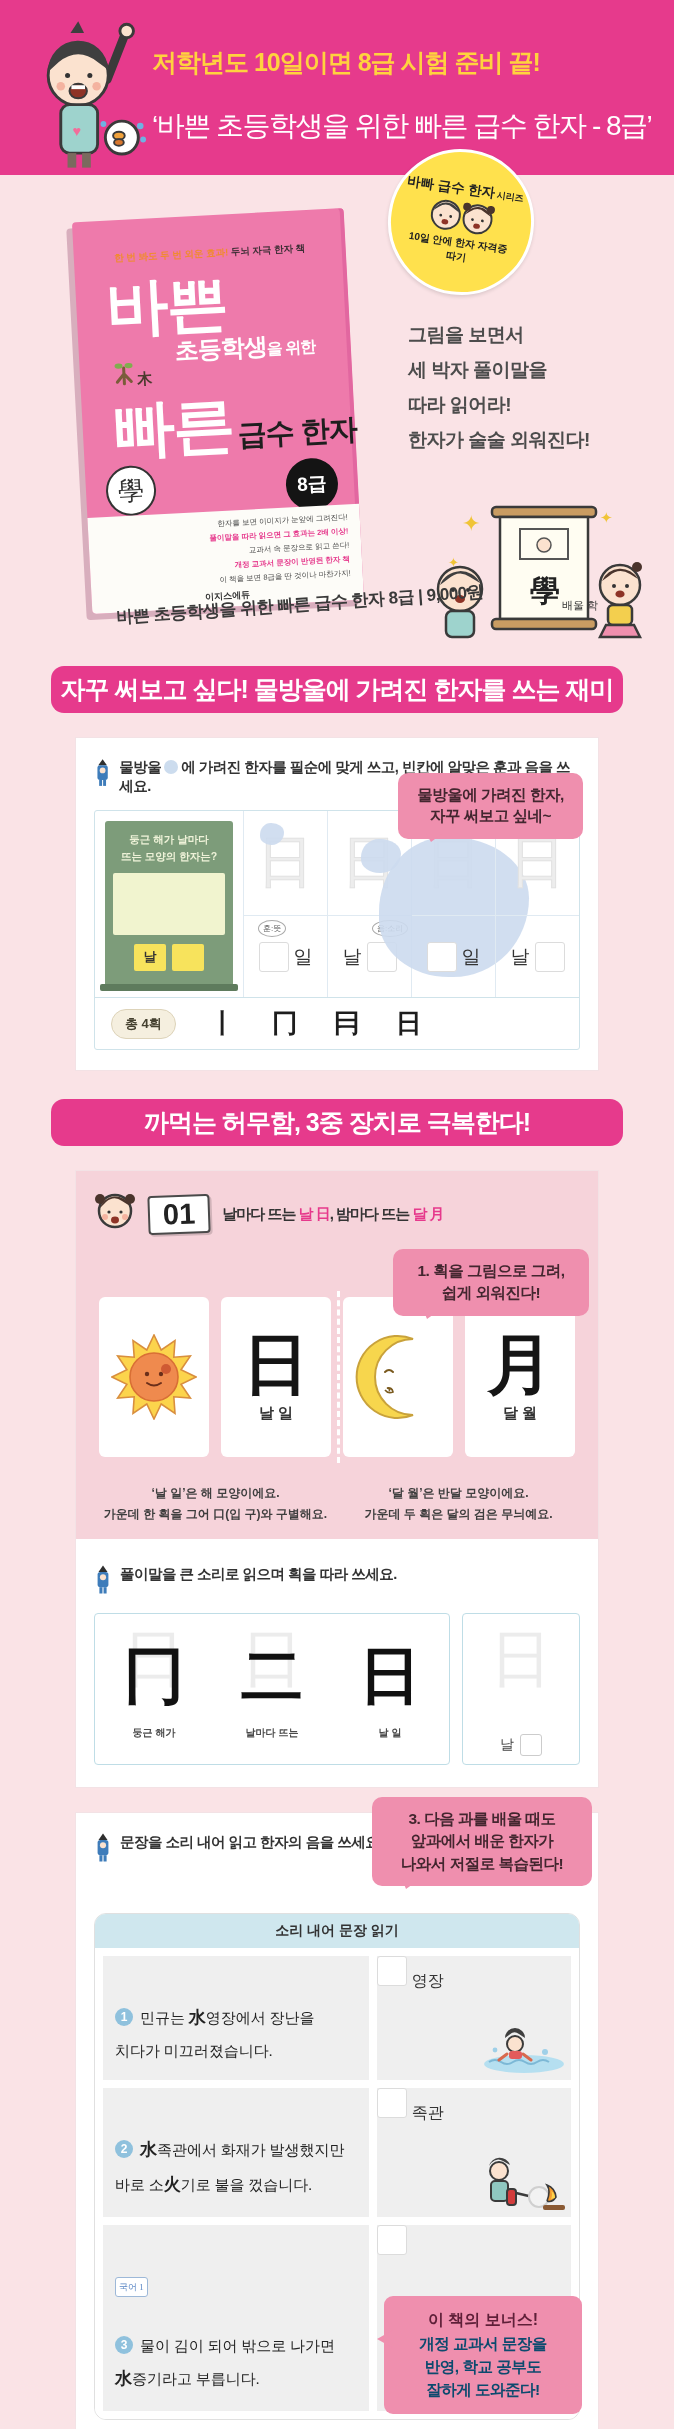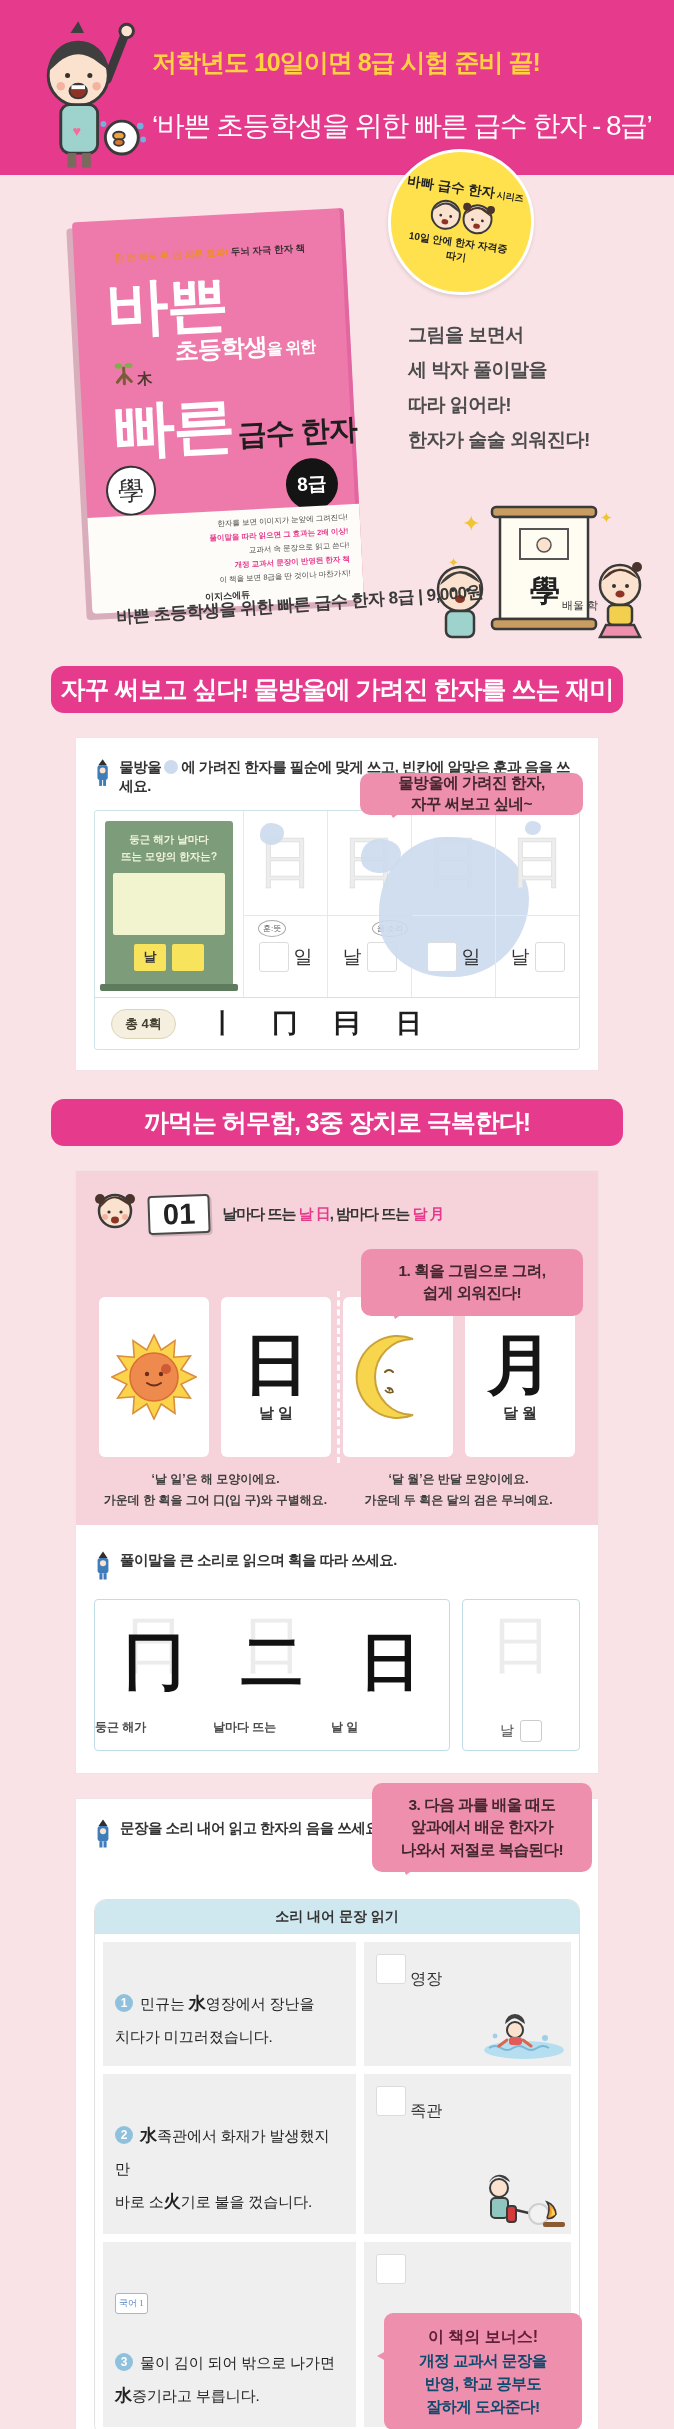--- a/index.html
+++ b/index.html
@@ -67,60 +67,60 @@
   .ws-col{flex:1;border-left:1px solid #e0eaf2;display:flex;flex-direction:column;position:relative;}
   .ws-top{height:104px;display:flex;align-items:center;justify-content:center;position:relative;}
   .ghost{font-family:"Liberation Serif","DejaVu Serif",serif;font-size:56px;color:#ededed;-webkit-text-stroke:1px #e2e2e2;}
   .drop{position:absolute;background:#ccdaee;opacity:.9;border-radius:46% 54% 52% 48%/55% 45% 58% 42%;}
   .ws-bot{border-top:1px solid #e0eaf2;flex:1;display:flex;align-items:center;justify-content:center;gap:5px;position:relative;font-size:19px;color:#333;}
   .abox{width:30px;height:30px;background:#fff;border:1px solid #dcdcdc;border-radius:3px;display:inline-block;}
   .tiptag{position:absolute;top:4px;left:14px;font-size:8px;color:#555;border:1px solid #aaa;border-radius:50%;padding:2px 4px;background:#fff;}
   .ws-stroke{border-top:1.5px solid #cfe3ea;height:52px;display:flex;align-items:center;padding:0 16px;gap:34px;}
   .st-badge{background:#f5efdf;border:1px solid #ddd3b9;border-radius:16px;padding:5px 13px;font-size:13px;font-weight:800;color:#44402f;white-space:nowrap;}
   .st-glyphs{display:flex;gap:36px;font-family:"Liberation Serif","DejaVu Serif",serif;font-size:26px;color:#1d1d1d;font-weight:700;}
-  .ws-bubble{position:absolute;right:-4px;top:-38px;width:223px;background:#ef8fae;border-radius:10px;padding:0 10px;text-align:center;font-size:15.5px;font-weight:800;color:#43262f;letter-spacing:-0.5px;z-index:3;}
+  .ws-bubble{position:absolute;right:-4px;top:-38px;width:185px;background:#ef8fae;border-radius:10px;padding:12px 10px;text-align:center;font-size:15.5px;font-weight:800;color:#43262f;letter-spacing:-0.5px;z-index:3;}
   .ws-bubble:after{content:"";position:absolute;left:28px;bottom:-12px;border:9px solid transparent;border-top-color:#ef8fae;border-left-width:5px;border-right-width:12px;}
 
   
   .card.c2{padding:0;}
   .c2-pink{background:#f6d3da;padding:18px 18px 14px;position:relative;}
   .lesson-row{display:flex;align-items:center;gap:12px;}
   .lesson-sign{background:#fff;border:2px solid #4a4a4a;border-radius:4px;padding:1px 13px;font-size:29px;font-weight:800;color:#222;transform:rotate(-2deg);box-shadow:2px 2px 0 rgba(0,0,0,.15);}
   .lesson-title{font-size:15px;font-weight:800;color:#333;letter-spacing:-1px;}
   .lesson-title .pk{color:#e6398c;}
   .callout{position:absolute;background:#ef8fae;border-radius:10px;padding:11px 12px;text-align:center;font-size:15.5px;font-weight:800;color:#43262f;letter-spacing:-0.5px;line-height:1.45;z-index:4;}
   .callout:after{content:"";position:absolute;left:30px;bottom:-13px;border:10px solid transparent;border-top-color:#ef8fae;border-right-width:14px;border-left-width:4px;}
-  .co1{right:15px;top:78px;width:222px;}
+  .co1{right:9px;top:78px;width:196px;}
   .tiles{margin-top:58px;display:flex;gap:12px;justify-content:center;position:relative;}
   .tiles:before{content:"";position:absolute;left:50%;top:-6px;bottom:-6px;border-left:3px dashed #fff;}
   .tile{width:110px;height:160px;background:#fff;border-radius:6px;display:flex;flex-direction:column;align-items:center;justify-content:center;gap:6px;position:relative;z-index:1;}
   .tile .hj{font-family:"Liberation Serif","DejaVu Serif",serif;font-size:66px;font-weight:700;color:#151515;line-height:1;}
   .tile .rd{font-size:15px;color:#333;font-weight:600;}
-  .caps{display:flex;margin-top:12px;}
+  .caps{display:flex;margin-top:26px;}
   .cap{width:50%;text-align:center;font-size:12px;color:#3e3e3e;line-height:1.75;font-weight:600;}
   .c2-white{padding:26px 18px 22px;position:relative;}
   .co2{right:10px;top:-58px;width:212px;}
   .sbox-row{margin-top:18px;display:flex;gap:12px;}
   .sbox{border:1.5px solid #bfdde6;border-radius:4px;height:152px;display:flex;flex:1;}
   .scell{flex:1;position:relative;display:flex;align-items:center;justify-content:center;}
   .scell .ghostc{position:absolute;top:14px;left:0;right:0;text-align:center;font-family:"Liberation Serif","DejaVu Serif",serif;font-size:62px;color:#ececec;line-height:1;}
   .scell .ink{position:relative;font-family:"Liberation Serif","DejaVu Serif",serif;font-size:62px;font-weight:700;color:#111;line-height:1;margin-top:-26px;}
-  .scell .lbl{position:absolute;bottom:14px;left:0;right:0;text-align:left;font-size:12px;color:#4a4a4a;font-weight:600;}
+  .scell .lbl{position:absolute;bottom:24px;left:0;right:0;text-align:center;font-size:10px;color:#4a4a4a;font-weight:600;}
   .sbox.small{flex:0 0 118px;}
   .pr-bot{position:absolute;bottom:8px;left:0;right:0;display:flex;align-items:center;justify-content:center;gap:6px;font-size:14px;color:#444;}
   .pbox{width:22px;height:22px;border:1px solid #ccc;border-radius:3px;background:#fff;}
 
   
   .co3{right:6px;top:-16px;width:220px;}
   .readbox{margin-top:50px;border:1px solid #e0e0e0;border-radius:12px;overflow:hidden;}
   .rb-head{background:#cfe7ee;height:34px;display:flex;align-items:center;justify-content:center;font-size:14px;font-weight:800;color:#333;}
   .rb-body{padding:8px;display:flex;flex-direction:column;gap:8px;background:#fff;}
   .rb-row{display:flex;gap:8px;}
   .rb-l{flex:1.25;background:#efefef;border-radius:0;padding:14px 12px;font-family:"Liberation Serif","DejaVu Serif",serif;font-size:15px;line-height:2.05;color:#222;}
-  .rb-r{flex:1;background:#efefef;border-radius:0;padding:12px;position:relative;font-size:16px;color:#333;}
+  .rb-r{flex:1;background:#efefef;border-radius:0;padding:0;position:relative;font-size:16px;color:#333;}
   .wnum{display:inline-flex;width:18px;height:18px;border-radius:50%;background:#8fc1dd;color:#fff;font-size:12px;font-weight:700;align-items:center;justify-content:center;margin-right:7px;vertical-align:2px;font-family:"Liberation Sans",sans-serif;}
   .hj-in{font-weight:700;font-size:17px;}
   .kbadge{display:inline-block;border:1px solid #9db8d8;color:#5b87c5;font-size:9px;border-radius:3px;padding:0 3px;background:#fff;font-family:Liberation Serif, serif;margin-bottom:2px;}
   .co-bonus{right:16px;bottom:26px;width:198px;position:absolute;background:#ef8fae;border-radius:9px;padding:12px;z-index:4;text-align:center;line-height:1.5;}
   .co-bonus:before{content:"";position:absolute;left:-16px;top:34px;border:9px solid transparent;border-right:16px solid #ef8fae;}
   .bonus-t{font-size:16px;font-weight:700;color:#5e1f38;}
   .bonus-b{font-size:15.5px;font-weight:800;color:#0c4a6e;letter-spacing:-0.5px;}
 </style>
 </head>
 <body>

